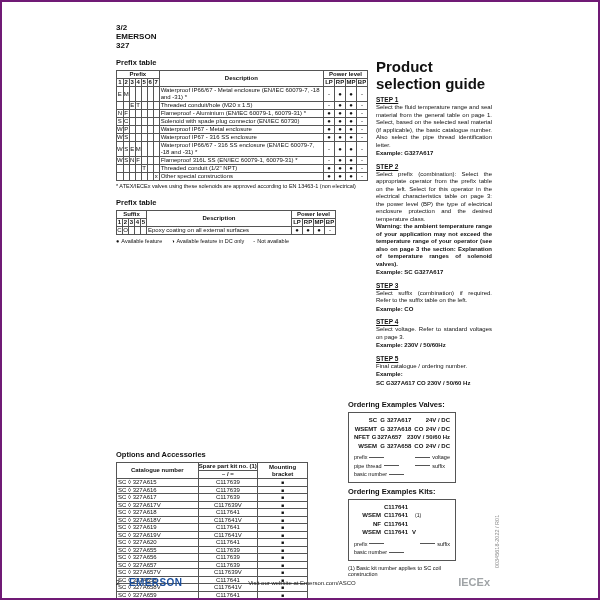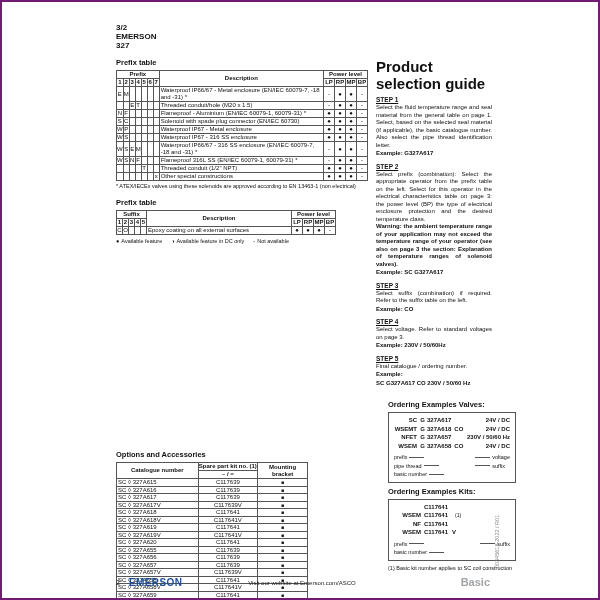--- a/index.html
+++ b/index.html
@@ -5,21 +5,21 @@
   *{box-sizing:border-box;margin:0;padding:0;}
   html,body{width:600px;height:600px;}
   body{font-family:"Liberation Sans",sans-serif;background:#dcdcdc;color:#111;}
   .page{position:relative;width:600px;height:600px;background:#fff;border:2px solid #701a75;overflow:hidden;}
 
   .masthead{position:absolute;left:114px;top:21px;font-size:8px;font-weight:bold;line-height:9px;}
 
   .col-left{position:absolute;left:114px;top:56px;width:294px;}
   .col-right{position:absolute;left:374px;top:56px;width:116px;}
   .bottom-left{position:absolute;left:114px;top:418px;width:196px;margin-top:30px;}
-  .bottom-right{position:absolute;left:386px;top:398px;width:128px;}
+  .bottom-right{position:absolute;left:346px;top:398px;width:108px;}
 
   .section-title{font-size:7.5px;font-weight:bold;margin-bottom:3px;}
   .guide-title{font-size:15px;font-weight:bold;margin-bottom:4px;}
 
   .tbl{border-collapse:collapse;}
   .tbl th,.tbl td{border:0.5px solid #555;font-size:6px;line-height:7px;padding:0 1px;}
   .tbl th{font-weight:bold;text-align:center;padding:0;}
   .prefix-tbl{width:252px;}
   .suffix-tbl{width:220px;}
   th.c-n{width:6px;}
@@ -554,17 +554,17 @@
         </div>
       </div>
     </div>
     <div class="kits-footnote">(1) Basic kit number applies to SC coil construction</div>
   </div>
 
   <div class="footer">
     <span class="page-num">2</span>
     <span class="emerson">EMERSON</span>
     <span class="website">Visit our website at Emerson.com/ASCO</span>
-    <span class="asco">Basic</span>
+    <span class="asco">IECEx</span>
   </div>
 
   <div class="side-code">00345618-2022 / R01</div>
 </div>
 
 </body></html>

